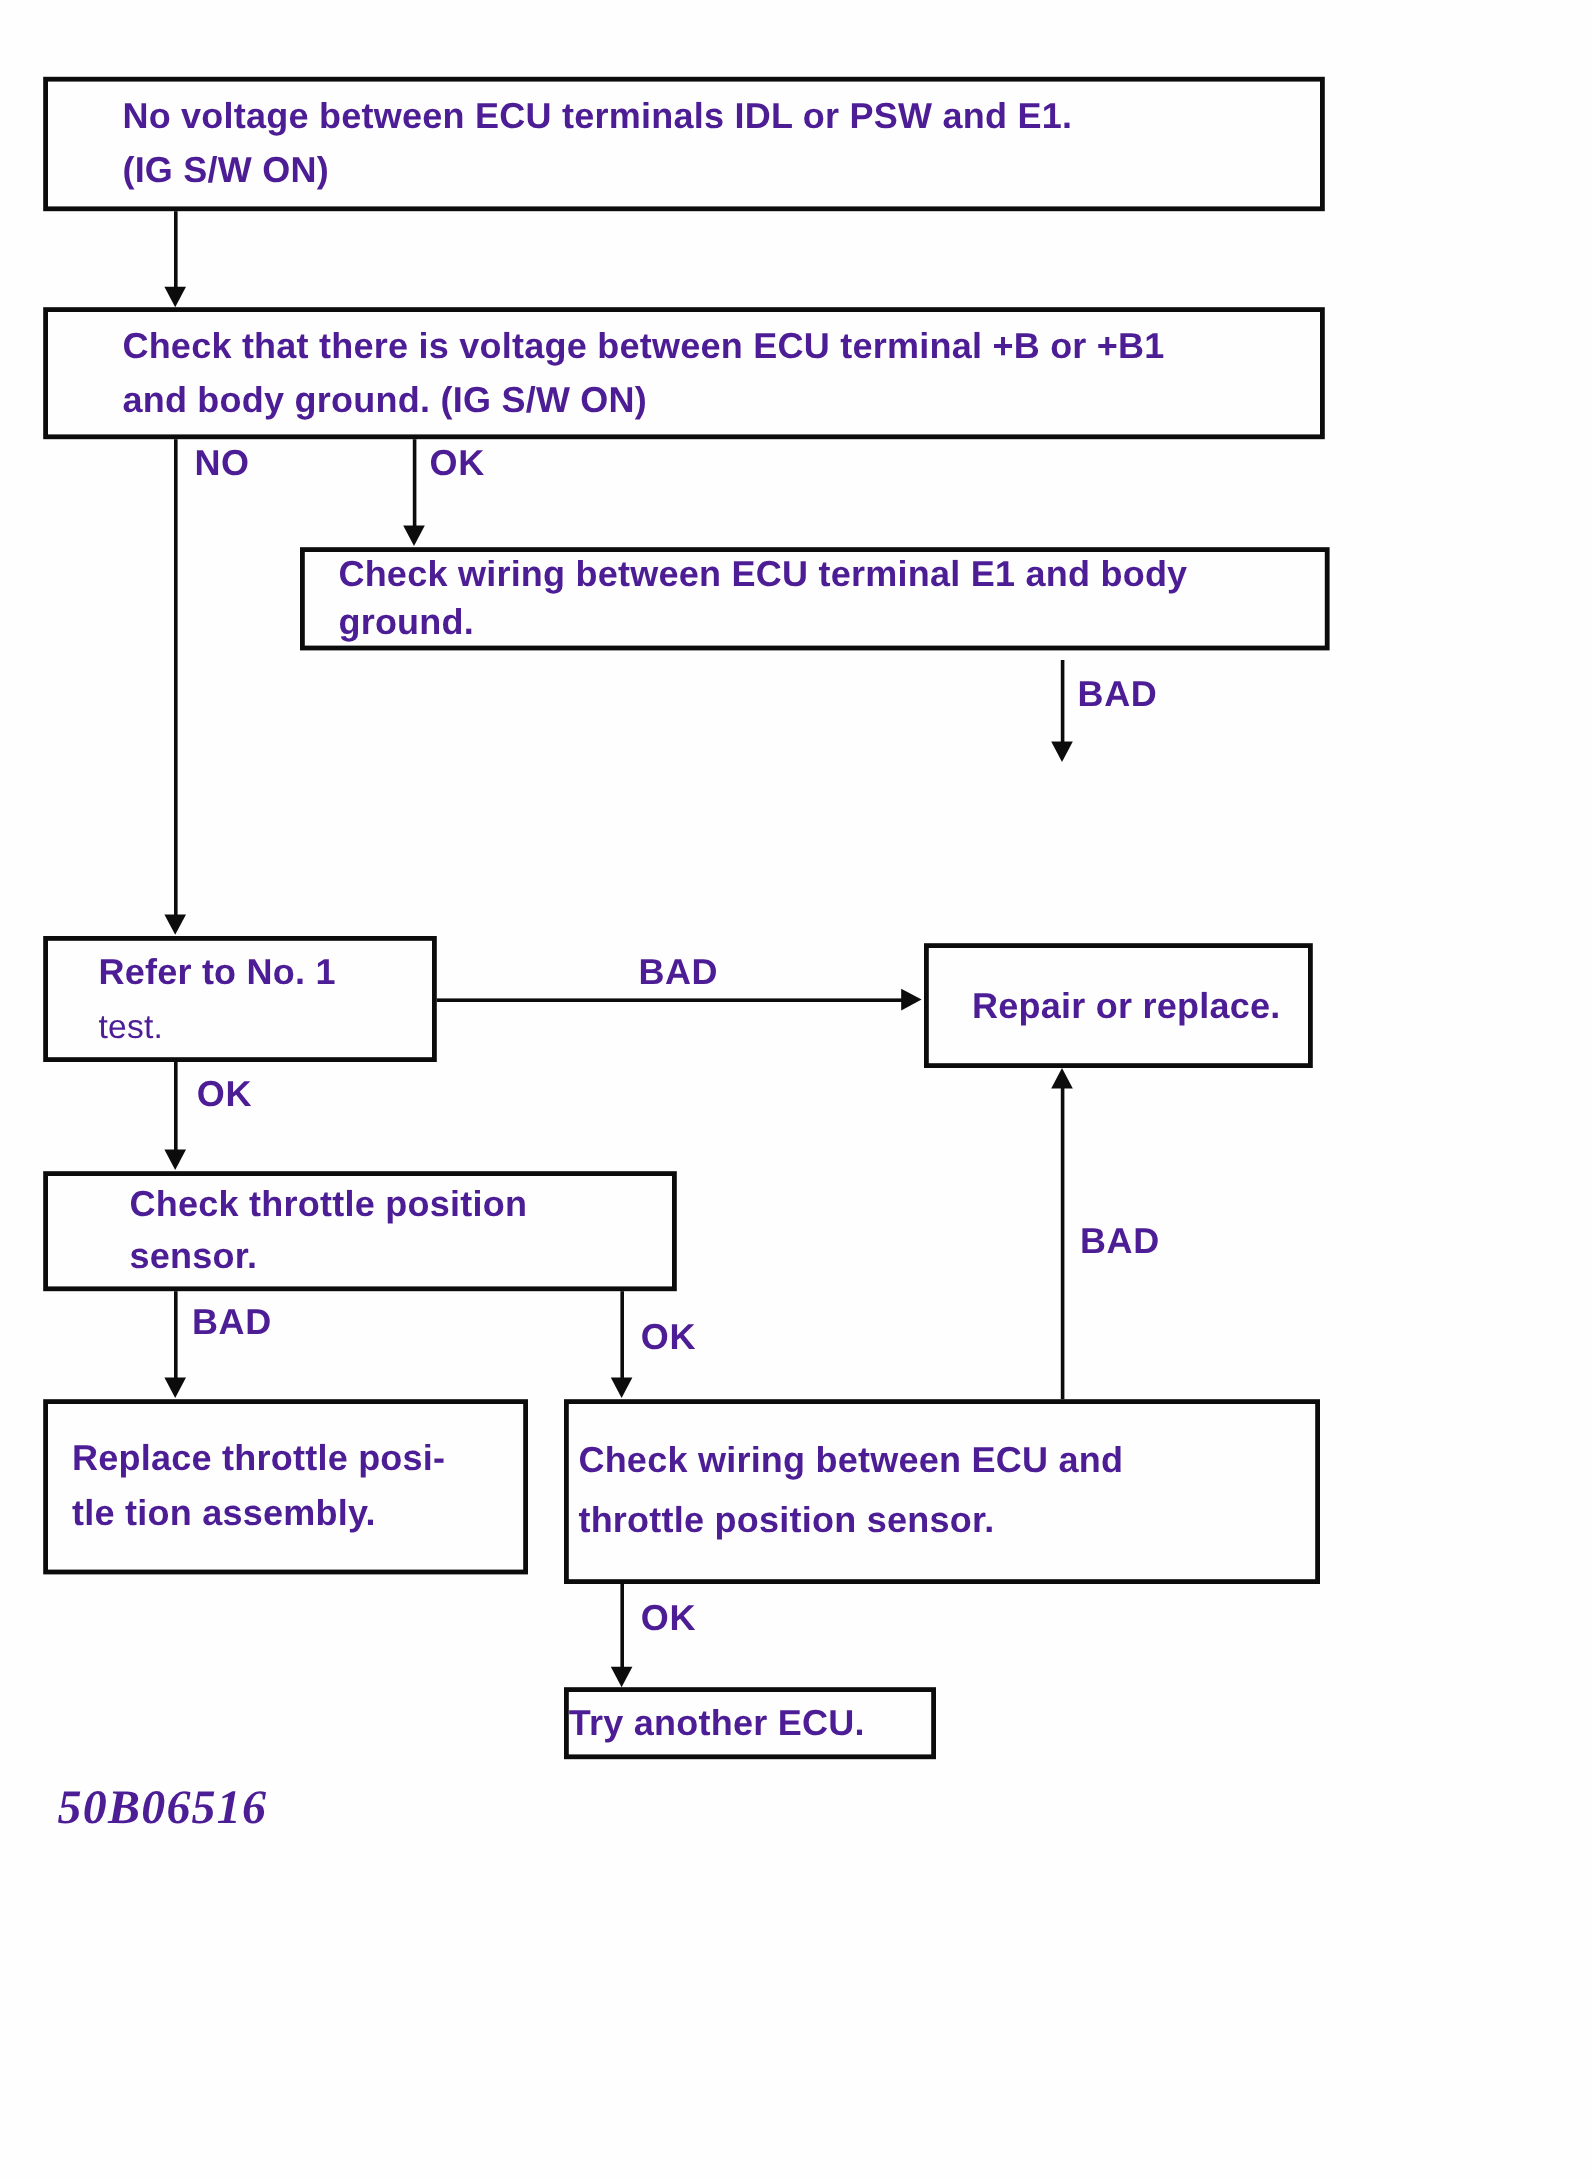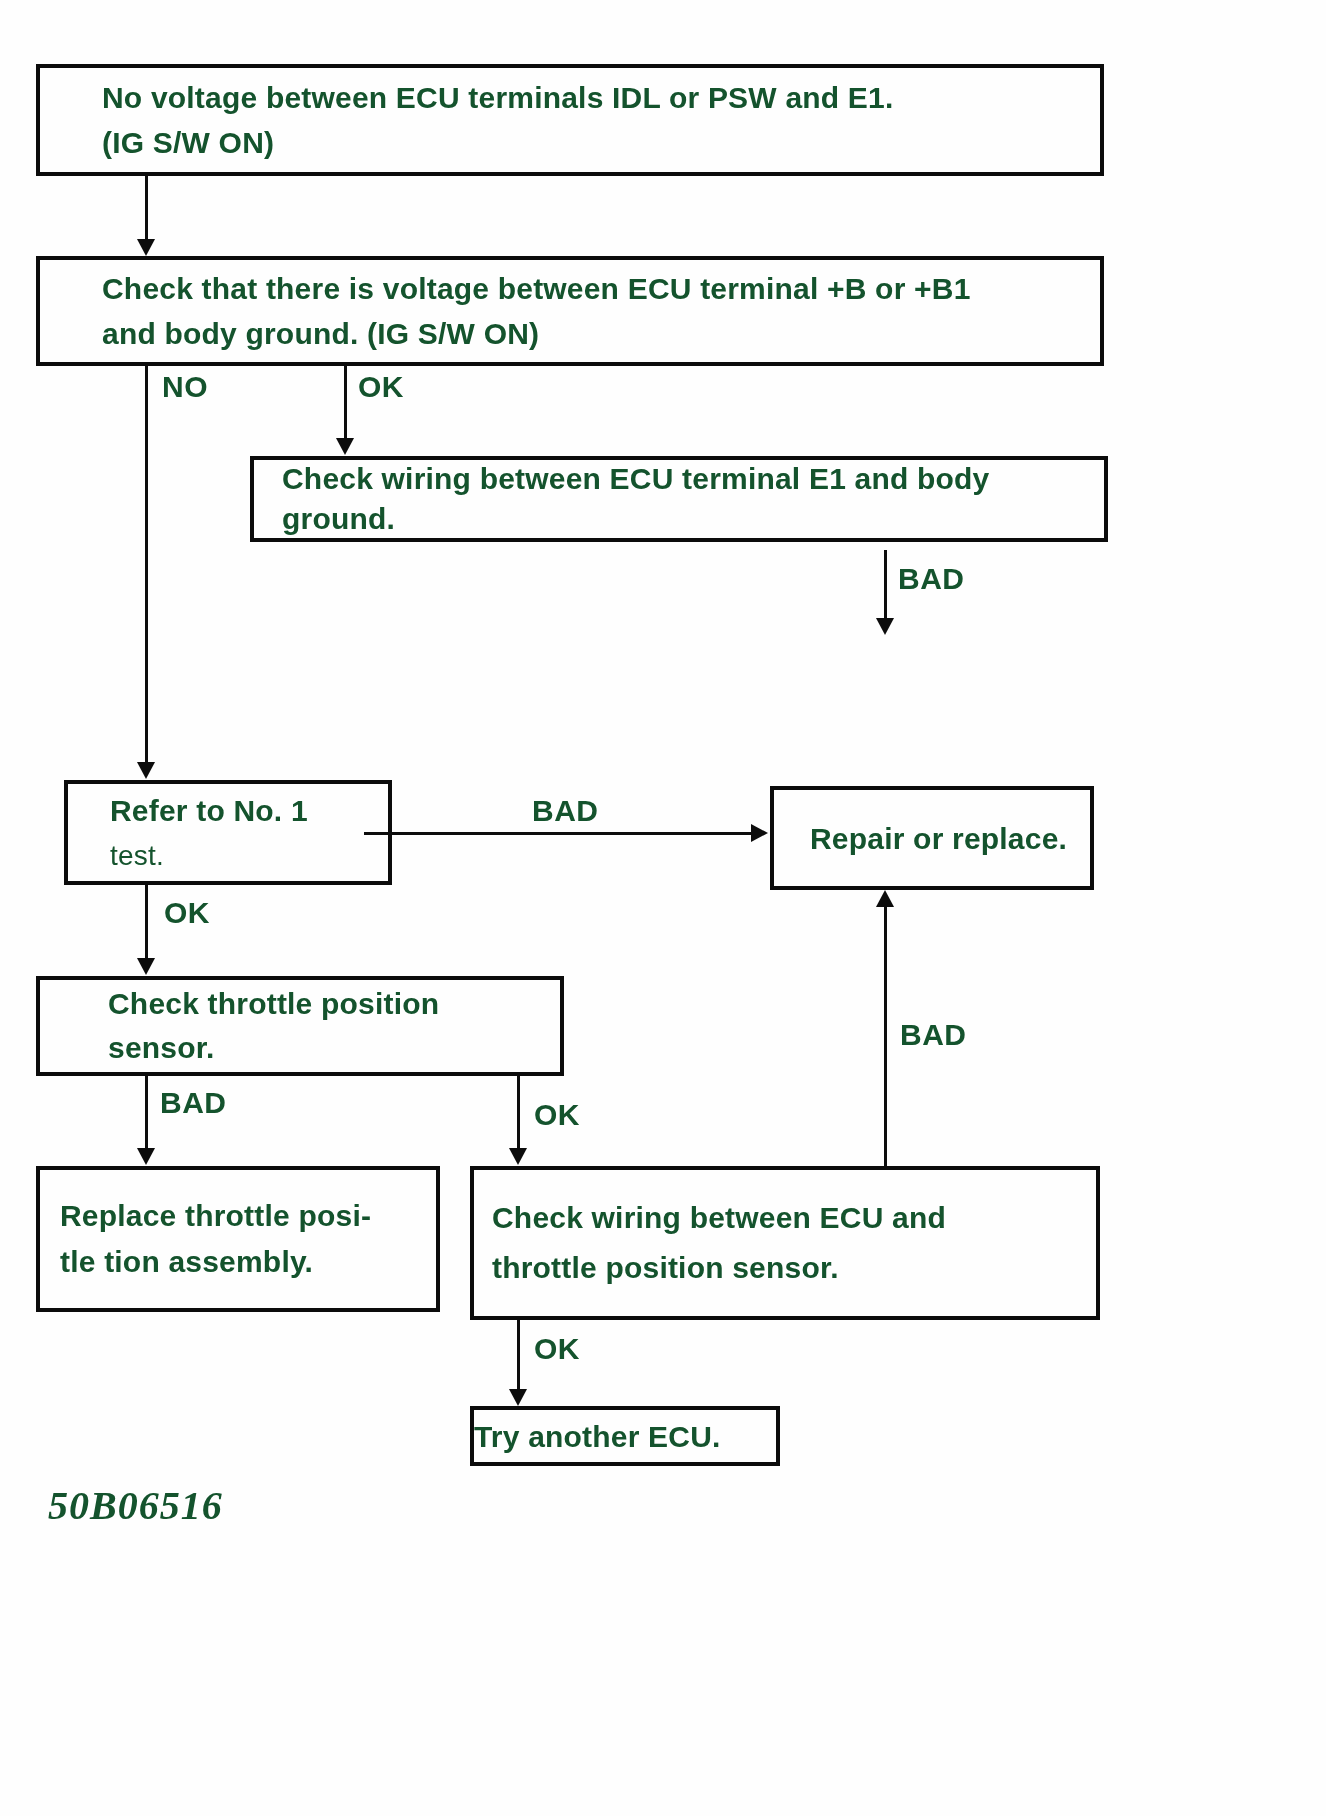--- a/index.html
+++ b/index.html
@@ -3,21 +3,21 @@
 <meta charset="utf-8">
 <style>
   * { margin:0; padding:0; box-sizing:border-box; }
   html,body { background:#ffffff; }
   .canvas {
     position:relative;
     width:1326px;
     height:1816px;
     background:#fefefe;
     font-family:"Liberation Sans", sans-serif;
-    color:#14532d;
+    color:#4c1d95;
     overflow:hidden;
   }
   .node {
     position:absolute;
     border:4px solid #0c0c0c;
     background:#fefefe;
     display:flex;
     flex-direction:column;
     justify-content:center;
     font-weight:700;
@@ -93,21 +93,21 @@
   <div class="node" style="left:250px; top:456px; width:858px; height:86px; padding-left:28px; line-height:40px;">
     <div class="ln">Check wiring between ECU terminal E1 and body</div>
     <div class="ln">ground.</div>
   </div>
 
   <div class="edge-label" style="left:898px; top:562px;">BAD</div>
   <div class="vline" style="left:884px; top:550px; height:69px;"></div>
   <div class="arrow-down" style="left:876px; top:618px;"></div>
 
 
-  <div class="node" style="left:36px; top:780px; width:328px; height:105px; padding-left:42px;margin-left:28px;">
+  <div class="node" style="left:36px; top:780px; width:328px; height:105px; padding-left:42px;">
     <div class="ln">Refer to No. 1</div>
     <div class="ln light">test.</div>
   </div>
 
   <div class="edge-label" style="left:532px; top:794px;">BAD</div>
   <div class="hline" style="left:364px; top:832px; width:388px;"></div>
   <div class="arrow-right" style="left:751px; top:824px;"></div>
 
   <div class="node" style="left:770px; top:786px; width:324px; height:104px; padding-left:36px;">
     <div class="ln">Repair or replace.</div>
@@ -128,21 +128,21 @@
 
   <div class="edge-label" style="left:534px; top:1098px;">OK</div>
   <div class="vline" style="left:517px; top:1076px; height:73px;"></div>
   <div class="arrow-down" style="left:509px; top:1148px;"></div>
 
   <div class="node" style="left:36px; top:1166px; width:404px; height:146px; padding-left:20px; line-height:46px;">
     <div class="ln">Replace throttle posi-</div>
     <div class="ln">tle tion assembly.</div>
   </div>
 
-  <div class="node" style="left:470px; top:1166px; width:630px; height:154px; padding-left:18px; line-height:50px;">
+  <div class="node" style="left:470px; top:1166px; width:630px; height:154px; padding-left:8px; line-height:50px;">
     <div class="ln">Check wiring between ECU and</div>
     <div class="ln">throttle position sensor.</div>
   </div>
 
   <div class="edge-label" style="left:900px; top:1018px;">BAD</div>
   <div class="arrow-up" style="left:876px; top:890px;"></div>
   <div class="vline" style="left:884px; top:906px; height:260px;"></div>
 
   <div class="edge-label" style="left:534px; top:1332px;">OK</div>
   <div class="vline" style="left:517px; top:1320px; height:70px;"></div>

